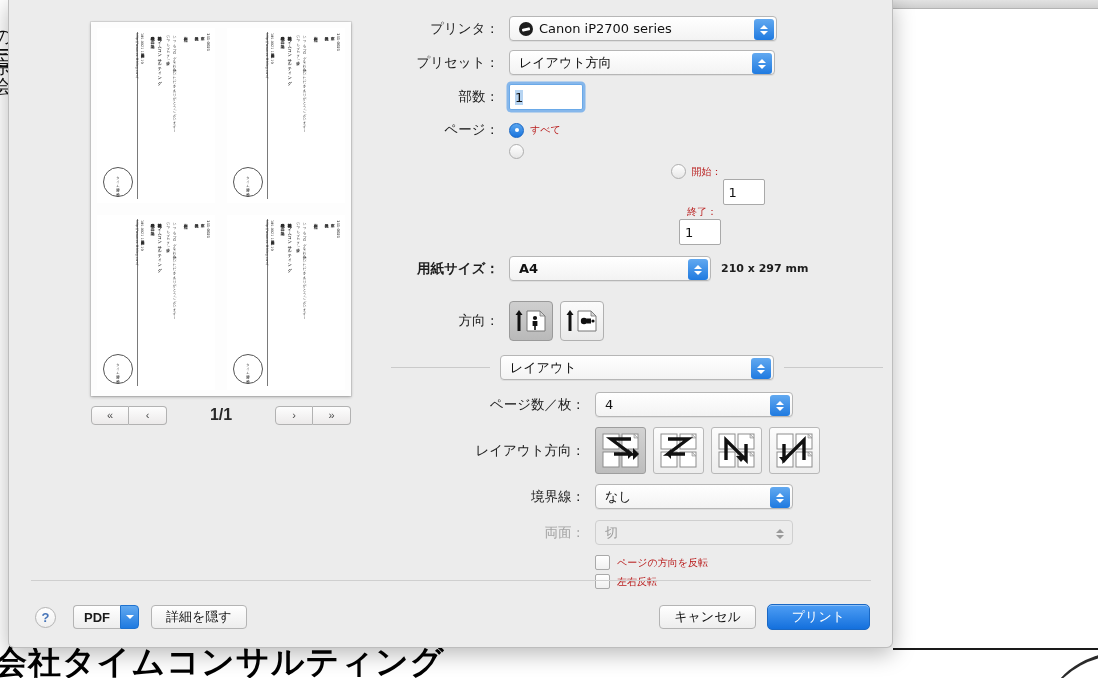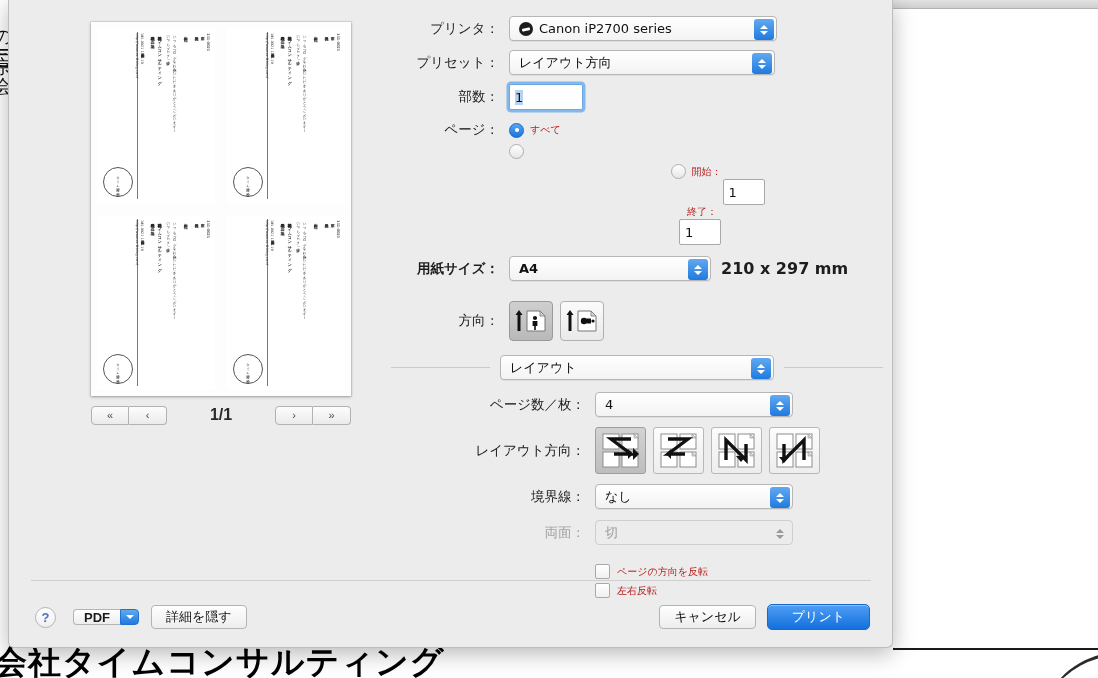--- a/index.html
+++ b/index.html
@@ -238,21 +238,21 @@
     display: flex; align-items: center; justify-content: center;
     margin-right: 7px; cursor: default;
   }
   .layoutbtn.selected {
     background: linear-gradient(#d3d3d3, #bdbdbd);
     border-color: #9e9e9e;
   }
 
   .papersize-note {
     font-family: "DejaVu Sans", "Liberation Sans", sans-serif;
-    font-size: 16px; color: #1d1d1d; margin-left: 10px; white-space: nowrap;
+    font-size: 11px; color: #1d1d1d; margin-left: 10px; white-space: nowrap;
   }
 
   
   #module-row {
     display: flex; align-items: center;
     margin: 14px 0 12px 0; padding-left: 0;
   }
   .hrule { flex: 1; height: 1px; background: #cacaca; }
 
   
@@ -265,21 +265,21 @@
     display: flex; align-items: center;
   }
   #help-button {
     width: 21px; height: 21px; border-radius: 50%;
     border: 1px solid #b4b4b4; background: linear-gradient(#ffffff, #efefef);
     color: #4674b8; font-size: 13px; font-weight: 700;
     display: flex; align-items: center; justify-content: center;
     margin-left: 26px; cursor: default;
   }
   #pdf-button {
-    display: flex; margin-left: 17px; height: 16px; cursor: default;
+    display: flex; margin-left: 17px; height: 24px; cursor: default;
   }
   #pdf-button .pdf-main {
     background: linear-gradient(#ffffff, #ededed);
     border: 1px solid #b4b4b4; border-right: none;
     border-radius: 4px 0 0 4px;
     padding: 0 10px; font-size: 13px; color: #1a1a1a; font-weight: 700;
     display: flex; align-items: center;
   }
   #pdf-button .pdf-arrow {
     width: 19px; background: linear-gradient(#62a9f0, #1f7ae0);
@@ -606,21 +606,21 @@
       <div class="lbl" style="width:204px;">境界線：</div>
       <div class="popup" style="width:198px;">
         <span>なし</span>
         <span class="arrows">
             <i class="up"></i>
             <i class="dn"></i>
           </span>
       </div>
     </div>
 
-    <div class="row" style="margin-bottom:19px;">
+    <div class="row" style="margin-bottom:10px;">
       <div class="lbl dim" style="width:204px;">両面：</div>
       <div class="popup disabled" style="width:198px;">
         <span>切</span>
         <span class="arrows">
             <i class="up"></i>
             <i class="dn"></i>
           </span>
       </div>
     </div>
 

